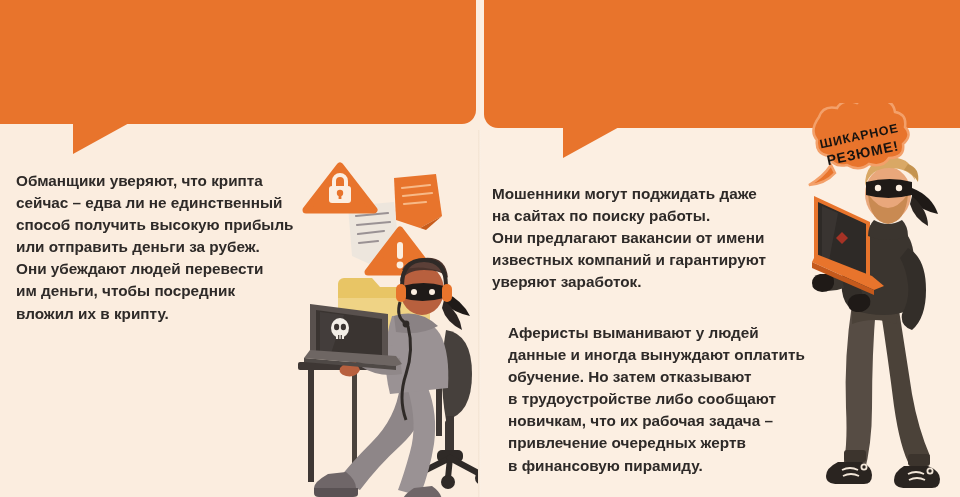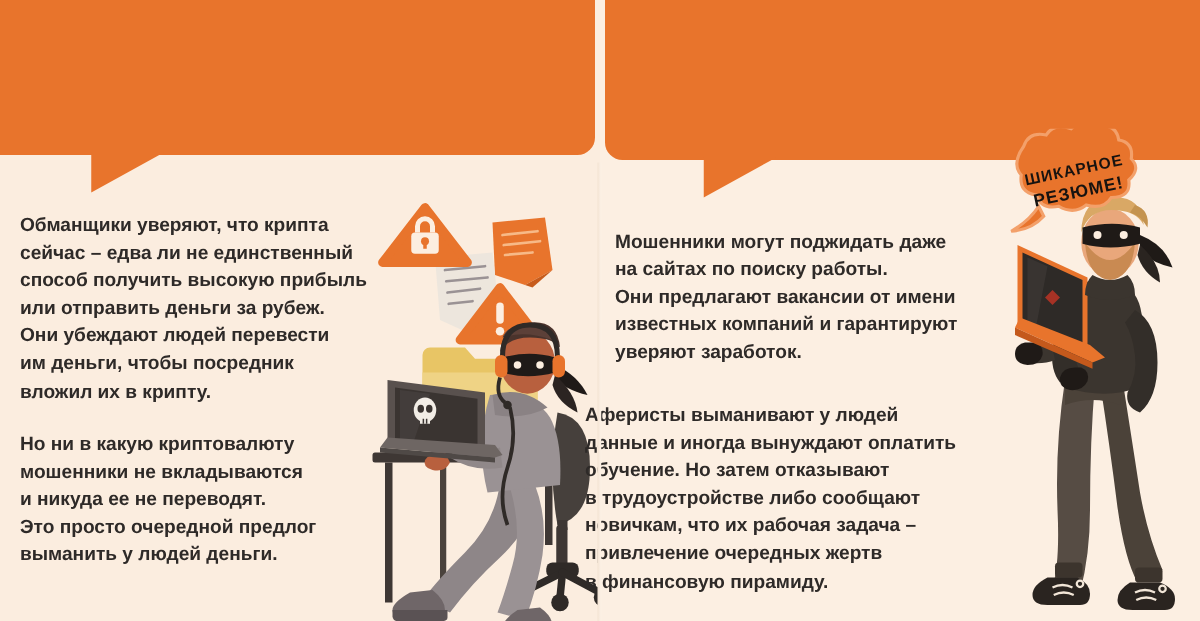--- a/index.html
+++ b/index.html
@@ -76,21 +76,21 @@
     color:#2E2A28;
     font-size:15.3px;
     line-height:22.1px;
     font-weight:700;
     z-index:3;
     white-space:pre-line;
   }
   #text-left-1  { left:16px;  top:170px; width:320px; }
   #text-left-2  { left:16px;  top:345px; width:300px; }
   #text-right-1 { left:492px; top:183px; width:330px; }
-  #text-right-2 { left:468px; top:322px; width:330px; }
+  #text-right-2 { left:508px; top:322px; width:330px; }
 
   
   #badge {
     position:absolute; left:797px; top:103px;
     width:128px; height:84px; z-index:9;
   }
   #badge svg { display:block; }
   #badge .badge-text {
     position:absolute; left:0; top:0; width:128px; height:84px;
     transform:rotate(-12deg);
@@ -125,25 +125,20 @@
     </div>
 
     <div class="body-text" id="text-left-1">Обманщики уверяют, что крипта
 сейчас – едва ли не единственный
 способ получить высокую прибыль
 или отправить деньги за рубеж.
 Они убеждают людей перевести
 им деньги, чтобы посредник
 вложил их в крипту.</div>
 
-    <div class="body-text" id="text-left-2">Но ни в какую криптовалюту
-мошенники не вкладываются
-и никуда ее не переводят.
-Это просто очередной предлог
-выманить у людей деньги.</div>
 
     <div class="illus" id="illus-left">
       <svg viewBox="0 0 192 339" width="192" height="339">
 
         <g>
           <path d="M98 20 L140 16 L146 58 L124 70 L100 62 Z" fill="#E8742C"></path>
           <path d="M124 70 L146 58 L130 72 Z" fill="#C75C1C"></path>
           <g stroke="#F7B987" stroke-width="2.2" stroke-linecap="round">
             <line x1="106" y1="30" x2="134" y2="27"></line>
             <line x1="107" y1="38" x2="136" y2="35"></line>

